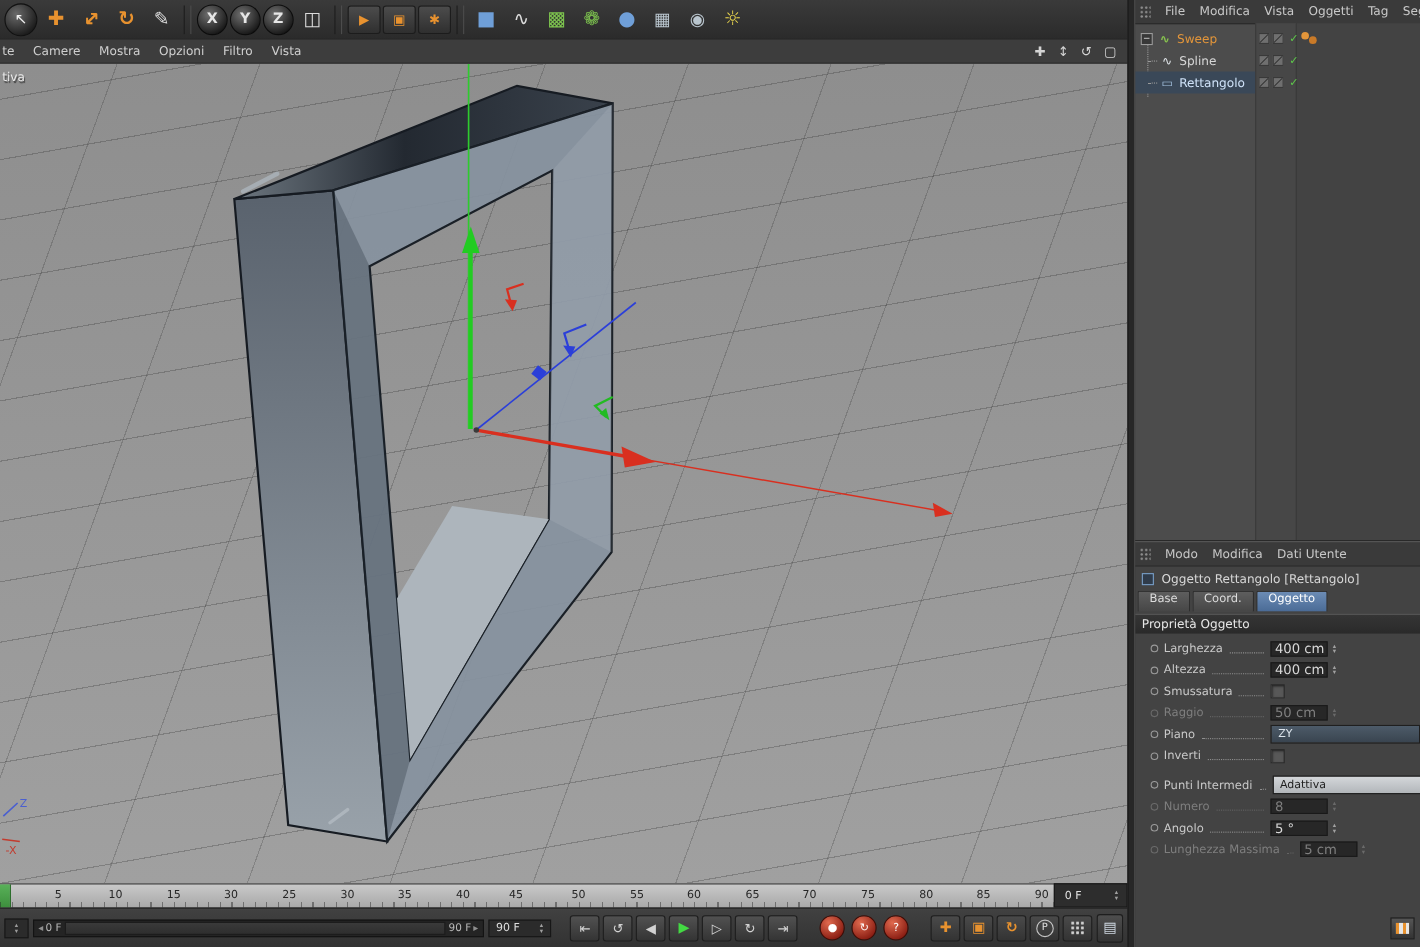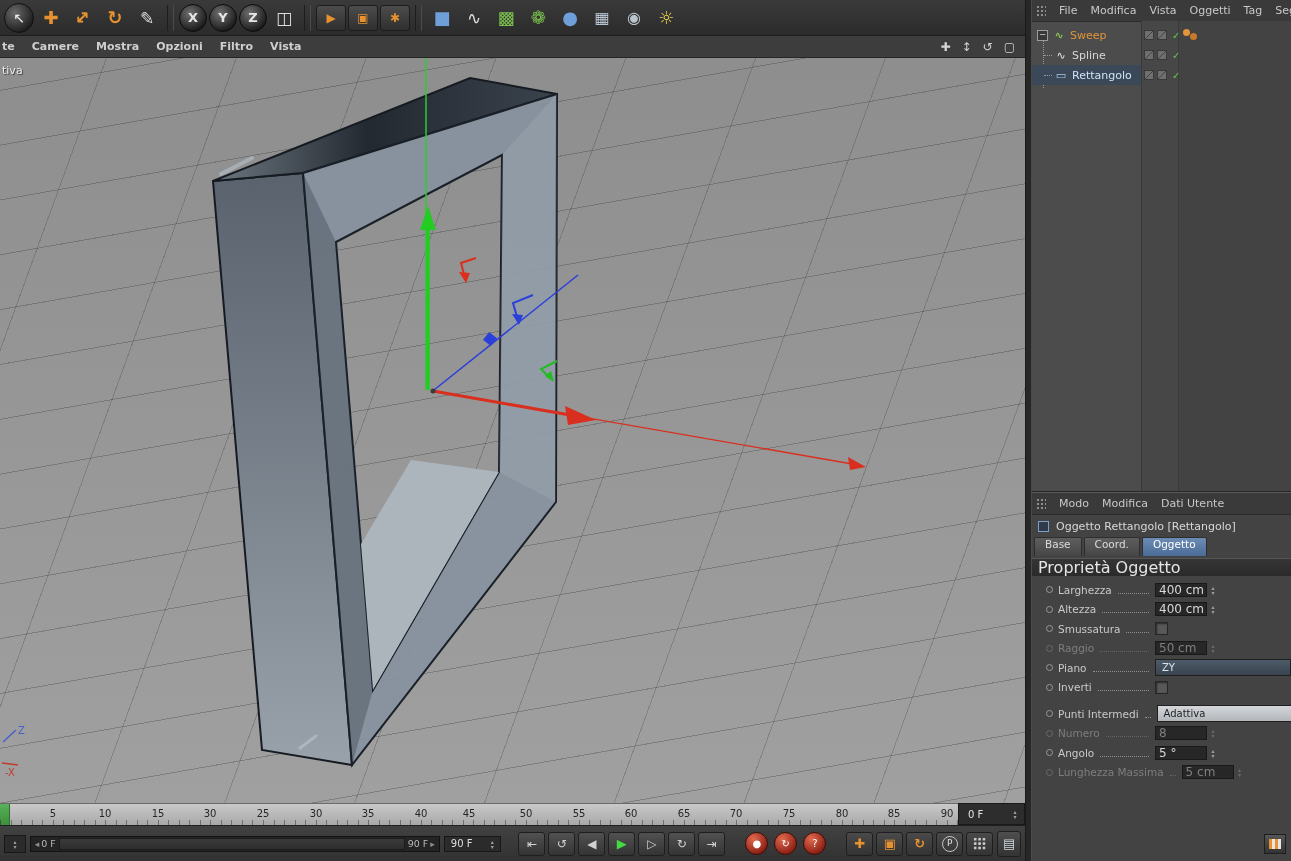--- a/index.html
+++ b/index.html
@@ -16,21 +16,21 @@
   .i-light{color:#dcdcdc;}
   .i-render{background:linear-gradient(#4c4c4c,#2f2f2f);border:1px solid #1c1c1c;width:28px;height:24px;color:#e8922f;font-size:12px;}
   .i-blue{color:#6f9fd8;font-size:18px;}
   .i-green{color:#7cc24e;font-size:18px;}
   .i-steel{color:#b9c5ce;font-size:16px;}
   .i-yellow{color:#e8d44d;font-size:18px;}
   .rot45 .glyph{display:inline-block;transform:rotate(45deg);}
 
   
   .vp-menu{position:absolute;left:0;top:36px;width:1025px;height:22px;background:#3d3d3d;border-bottom:1px solid #262626;display:flex;align-items:center;gap:17px;padding-left:2px;box-sizing:border-box;color:#cfcfcf;font-size:11px;}
-  .vp-menu .menu-item{cursor:default;font-weight:bold;}
+  .vp-menu .menu-item{cursor:default;}
   .vp-nav{margin-left:auto;display:flex;gap:11px;padding-right:10px;color:#d4d4d4;font-size:12px;align-items:center;}
   .vp-nav span{cursor:default;}
 
   
   .viewport{position:absolute;left:0;top:58px;width:1025px;height:745px;background:linear-gradient(#8e8e8e,#a0a0a0);overflow:hidden;}
   .vp-grid{position:absolute;inset:-80px;background-image:
       repeating-linear-gradient(350deg, rgba(52,52,52,0.30) 0 1px, transparent 1px 54px),
       repeating-linear-gradient(290deg, rgba(52,52,52,0.26) 0 1px, transparent 1px 122px);}
   .vp-label{position:absolute;left:2px;top:6px;color:#ececec;font-size:11px;text-shadow:1px 1px 1px rgba(40,40,40,.8);}
   .scene{position:absolute;inset:0;}
@@ -98,21 +98,21 @@
   .tag-dot::before,.tag-dot::after{content:"";position:absolute;width:7px;height:7px;border-radius:50%;background:#e2953a;}
   .tag-dot::after{left:7px;top:4px;background:#c97a28;}
 
   
   .am{position:absolute;left:1032px;top:492px;width:259px;height:369px;background:#434343;overflow:hidden;border-top:1px solid #5a5a5a;box-sizing:border-box;}
   .am-title{height:22px;display:flex;align-items:center;gap:7px;padding-left:6px;color:#d8d8d8;font-size:11px;}
   .obj-chip{width:11px;height:11px;flex:none;border:1px solid #7aa0c8;background:#2f3b4a;box-sizing:border-box;}
   .am-tabs{display:flex;gap:2px;padding-left:2px;height:19px;}
   .tab{padding:0 10px 0 10px;background:linear-gradient(#5e5e5e,#464646);border:1px solid #2d2d2d;border-bottom:none;color:#dcdcdc;font-size:10.5px;border-radius:2px 2px 0 0;}
   .tab-active{background:linear-gradient(#6c8cb5,#4a6b96);color:#fff;}
-  .am-section{height:17px;margin-top:2px;background:linear-gradient(#353535,#2a2a2a);border-top:1px solid #565656;color:#e6e6e6;font-size:16px;display:flex;align-items:center;padding-left:6px;}
+  .am-section{height:17px;margin-top:2px;background:linear-gradient(#353535,#2a2a2a);border-top:1px solid #565656;color:#e6e6e6;font-size:11px;display:flex;align-items:center;padding-left:6px;}
   .props{padding-top:4px;}
   .prop-row{height:19.5px;display:flex;align-items:center;padding-left:14px;font-size:10.5px;color:#c9c9c9;}
   .prop-row.gap{margin-top:7px;}
   .dot-toggle{width:7px;height:7px;flex:none;border-radius:50%;border:1.5px solid #9a9a9a;box-sizing:border-box;margin-right:5px;}
   .disabled .dot-toggle{border-color:#6a6a6a;}
   .p-label{white-space:nowrap;}
   .disabled .p-label{color:#7e7e7e;}
   .leader{flex:1;min-width:6px;height:1px;border-bottom:1px dotted #8f8f8f;margin:6px 6px 0 6px;}
   .disabled .leader{border-color:#636363;}
   .widget{flex:none;width:136px;display:flex;align-items:center;}

